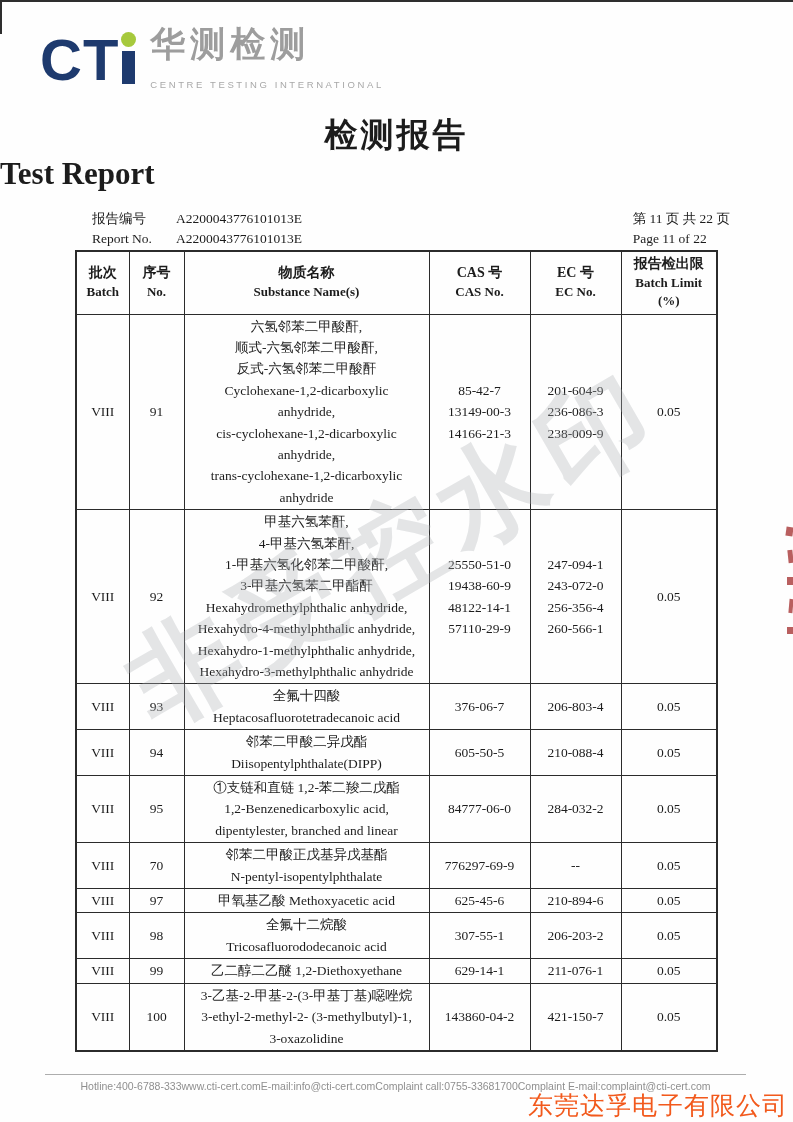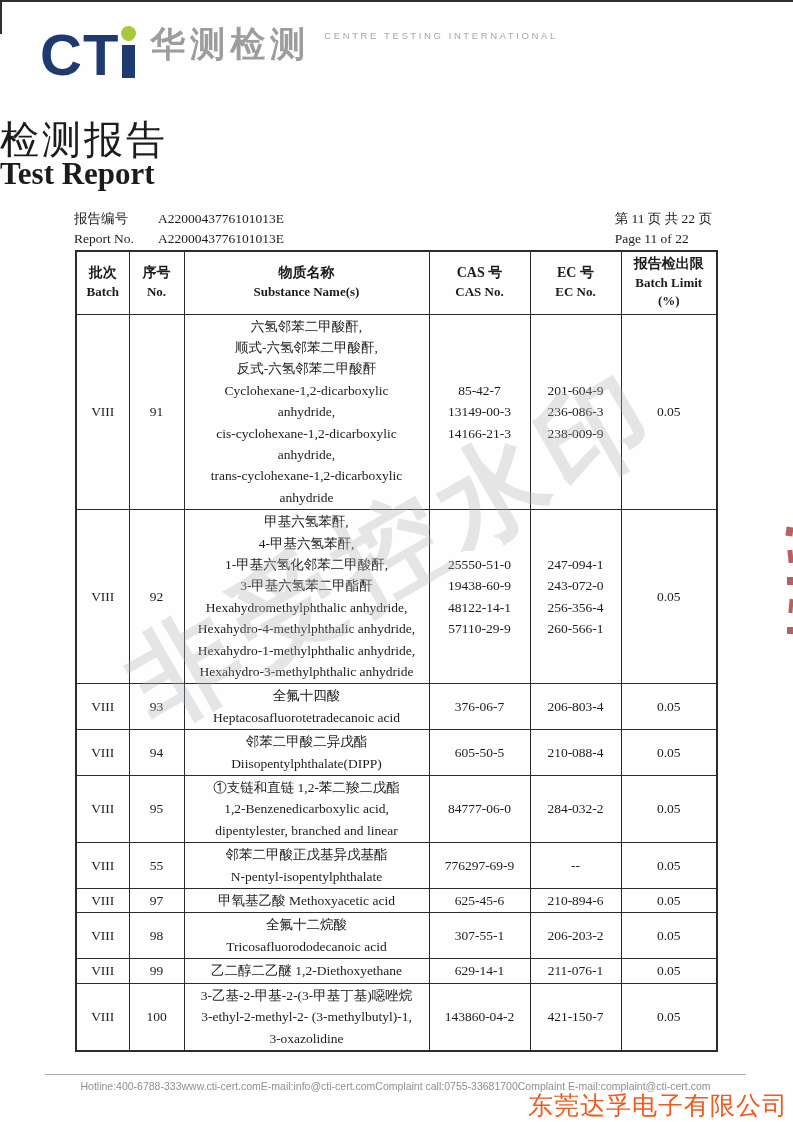--- a/index.html
+++ b/index.html
@@ -5,40 +5,40 @@
   html,body{margin:0;padding:0;background:#ffffff;}
   #page{
     position:relative;width:793px;height:1122px;background:#fefefe;
     overflow:hidden;font-family:"Liberation Serif",serif;color:#1c1c1c;
   }
   
   #edge-top{position:absolute;left:0;top:0;width:100%;height:2px;background:#2e2e2e;}
   #edge-left{position:absolute;left:0;top:0;width:2px;height:34px;background:#2e2e2e;}
 
   
-  #logo{position:absolute;left:40px;top:26px;display:flex;align-items:flex-start;gap:14px;}
+  #logo{position:absolute;left:40px;top:26px;display:flex;align-items:center;gap:14px;}
   .cti-wordmark{display:flex;align-items:flex-end;font-family:"Liberation Sans",sans-serif;
     font-weight:bold;color:#1e3a6e;font-size:58px;line-height:0.8;letter-spacing:1px;}
   .cti-i{display:inline-flex;flex-direction:column;align-items:center;margin-left:2px;}
   .cti-i-dot{width:15px;height:15px;border-radius:50%;background:#a6c93c;margin-bottom:4px;}
   .cti-i-stem{width:13px;height:33px;background:#1e3a6e;}
-  .logo-right{display:flex;flex-direction:row;line-height:1;gap:14px;}
+  .logo-right{display:flex;flex-direction:column;line-height:1;gap:14px;}
   .logo-cn{font-family:"Liberation Sans",sans-serif;color:#9d9d9d;font-size:35px;
     font-weight:bold;letter-spacing:5px;}
   .logo-sub{font-family:"Liberation Sans",sans-serif;color:#a8a8a8;font-size:9.5px;
     letter-spacing:2.6px;margin-top:5px;white-space:nowrap;}
 
   
-  #title-zh{position:absolute;left:0;top:113px;width:100%;
-    font-size:39px;font-weight:normal;letter-spacing:3px;}
+  #title-zh{position:absolute;left:0;top:113px;width:100%;text-align:center;
+    font-size:33px;font-weight:bold;letter-spacing:3px;}
   #title-en{position:absolute;left:0;top:156px;width:100%;text-align:left;
     font-size:31px;font-weight:bold;}
 
   
-  #meta{position:absolute;left:74px;top:209px;width:638px;font-size:13.5px;line-height:1.45;}
+  #meta{position:absolute;left:92px;top:209px;width:638px;font-size:13.5px;line-height:1.45;}
   .meta-left{float:left;display:grid;grid-template-columns:82px auto;column-gap:2px;}
   .meta-right{float:right;line-height:1.45;}
 
   
   #report-table{position:absolute;left:75px;top:250px;border-collapse:collapse;
     table-layout:fixed;width:641px;}
   #report-table td,#report-table th{
     border:1px solid #2b2b2b;text-align:center;vertical-align:middle;
     padding:1px 2px;font-size:13.5px;line-height:21.4px;font-weight:normal;
     word-wrap:break-word;}
@@ -182,21 +182,21 @@
         <tr>
           <td>VIII</td>
           <td>95</td>
           <td>①支链和直链 1,2-苯二羧二戊酯<br>1,2-Benzenedicarboxylic acid,<br>dipentylester, branched and linear</td>
           <td>84777-06-0</td>
           <td>284-032-2</td>
           <td>0.05</td>
         </tr>
         <tr>
           <td>VIII</td>
-          <td>55</td>
+          <td>70</td>
           <td>邻苯二甲酸正戊基异戊基酯<br>N-pentyl-isopentylphthalate</td>
           <td>776297-69-9</td>
           <td>--</td>
           <td>0.05</td>
         </tr>
         <tr>
           <td>VIII</td>
           <td>97</td>
           <td>甲氧基乙酸 Methoxyacetic acid</td>
           <td>625-45-6</td>

